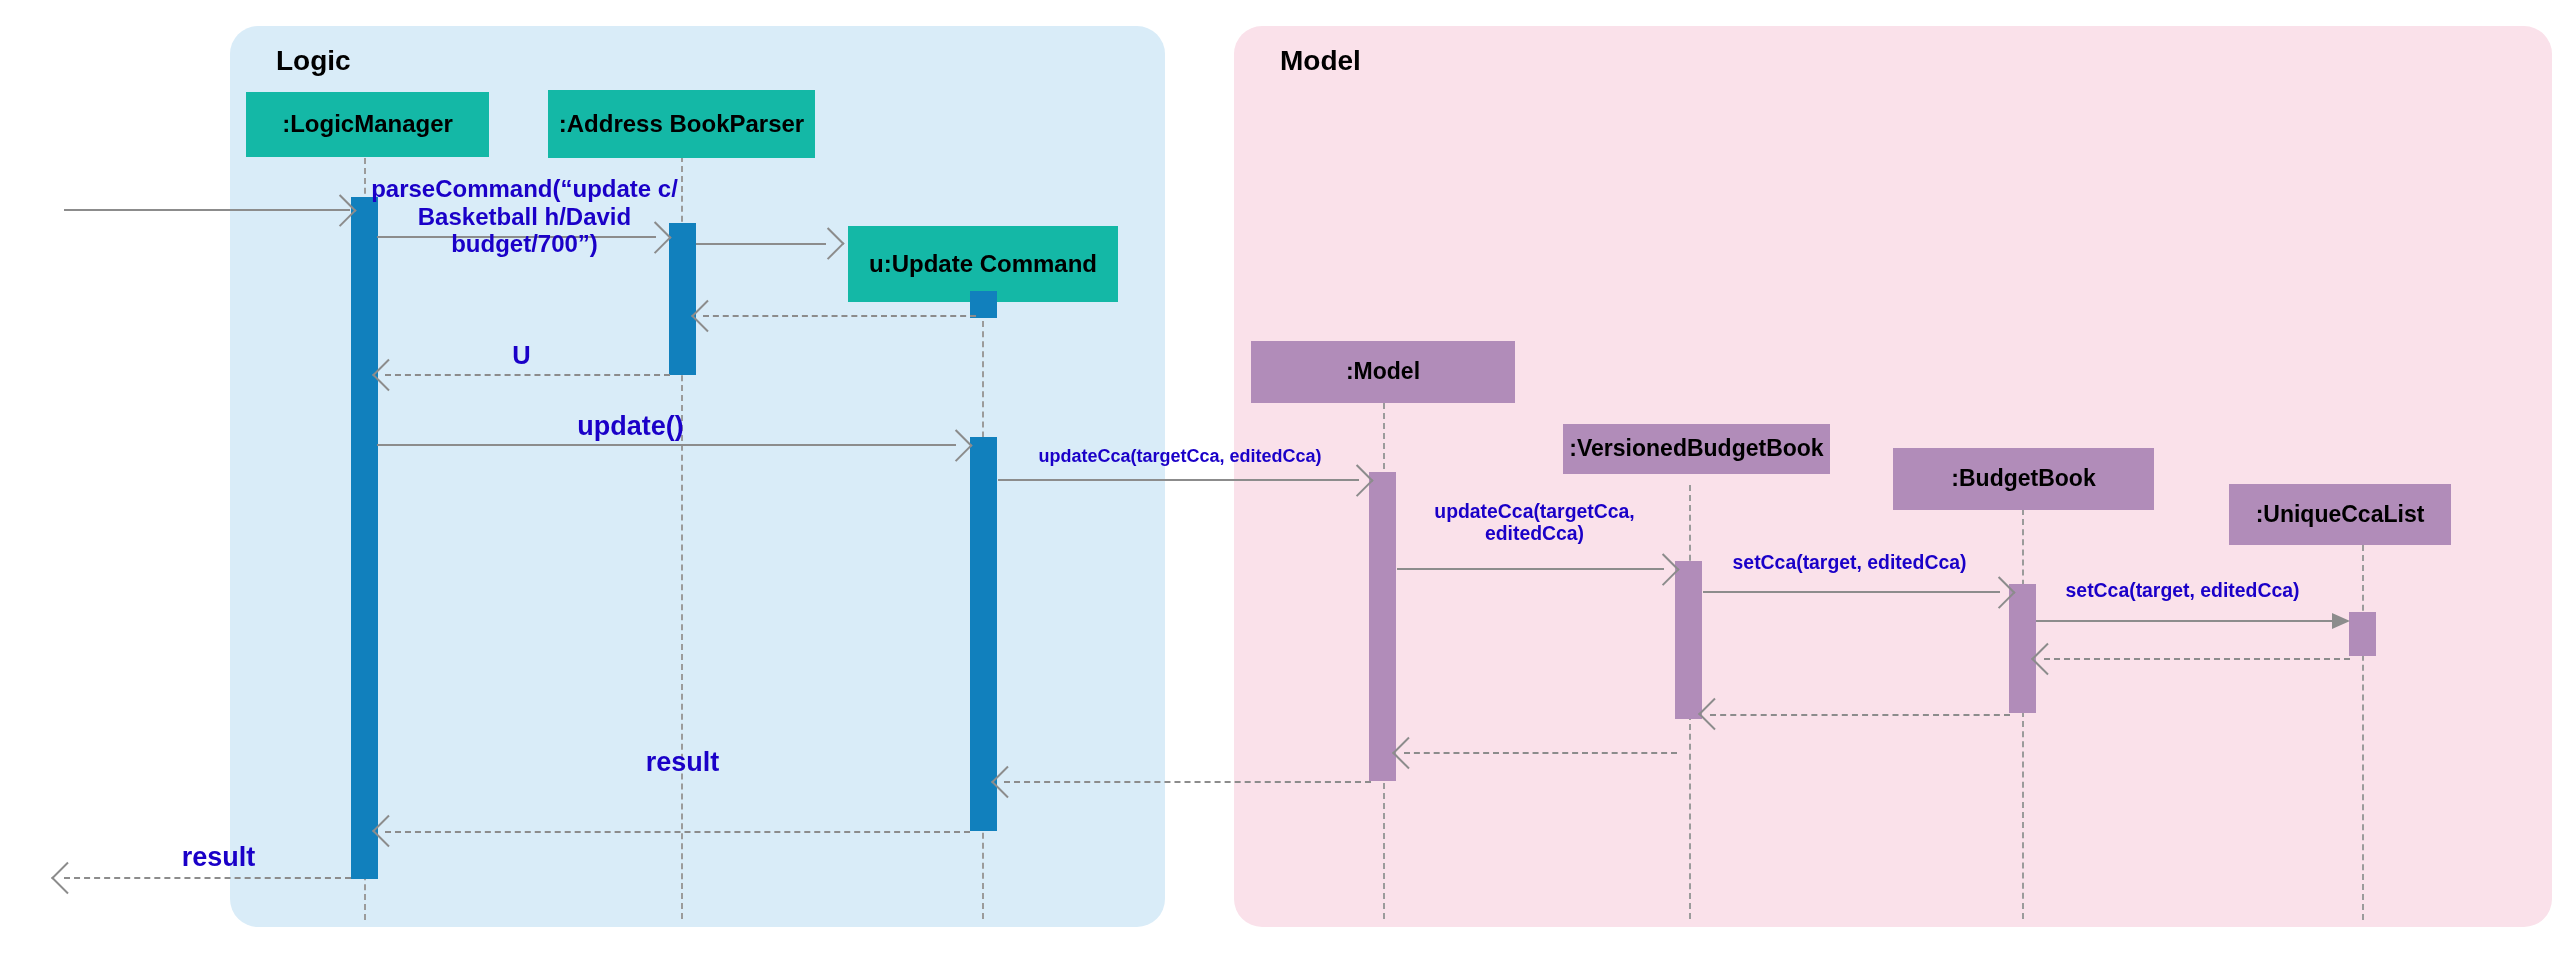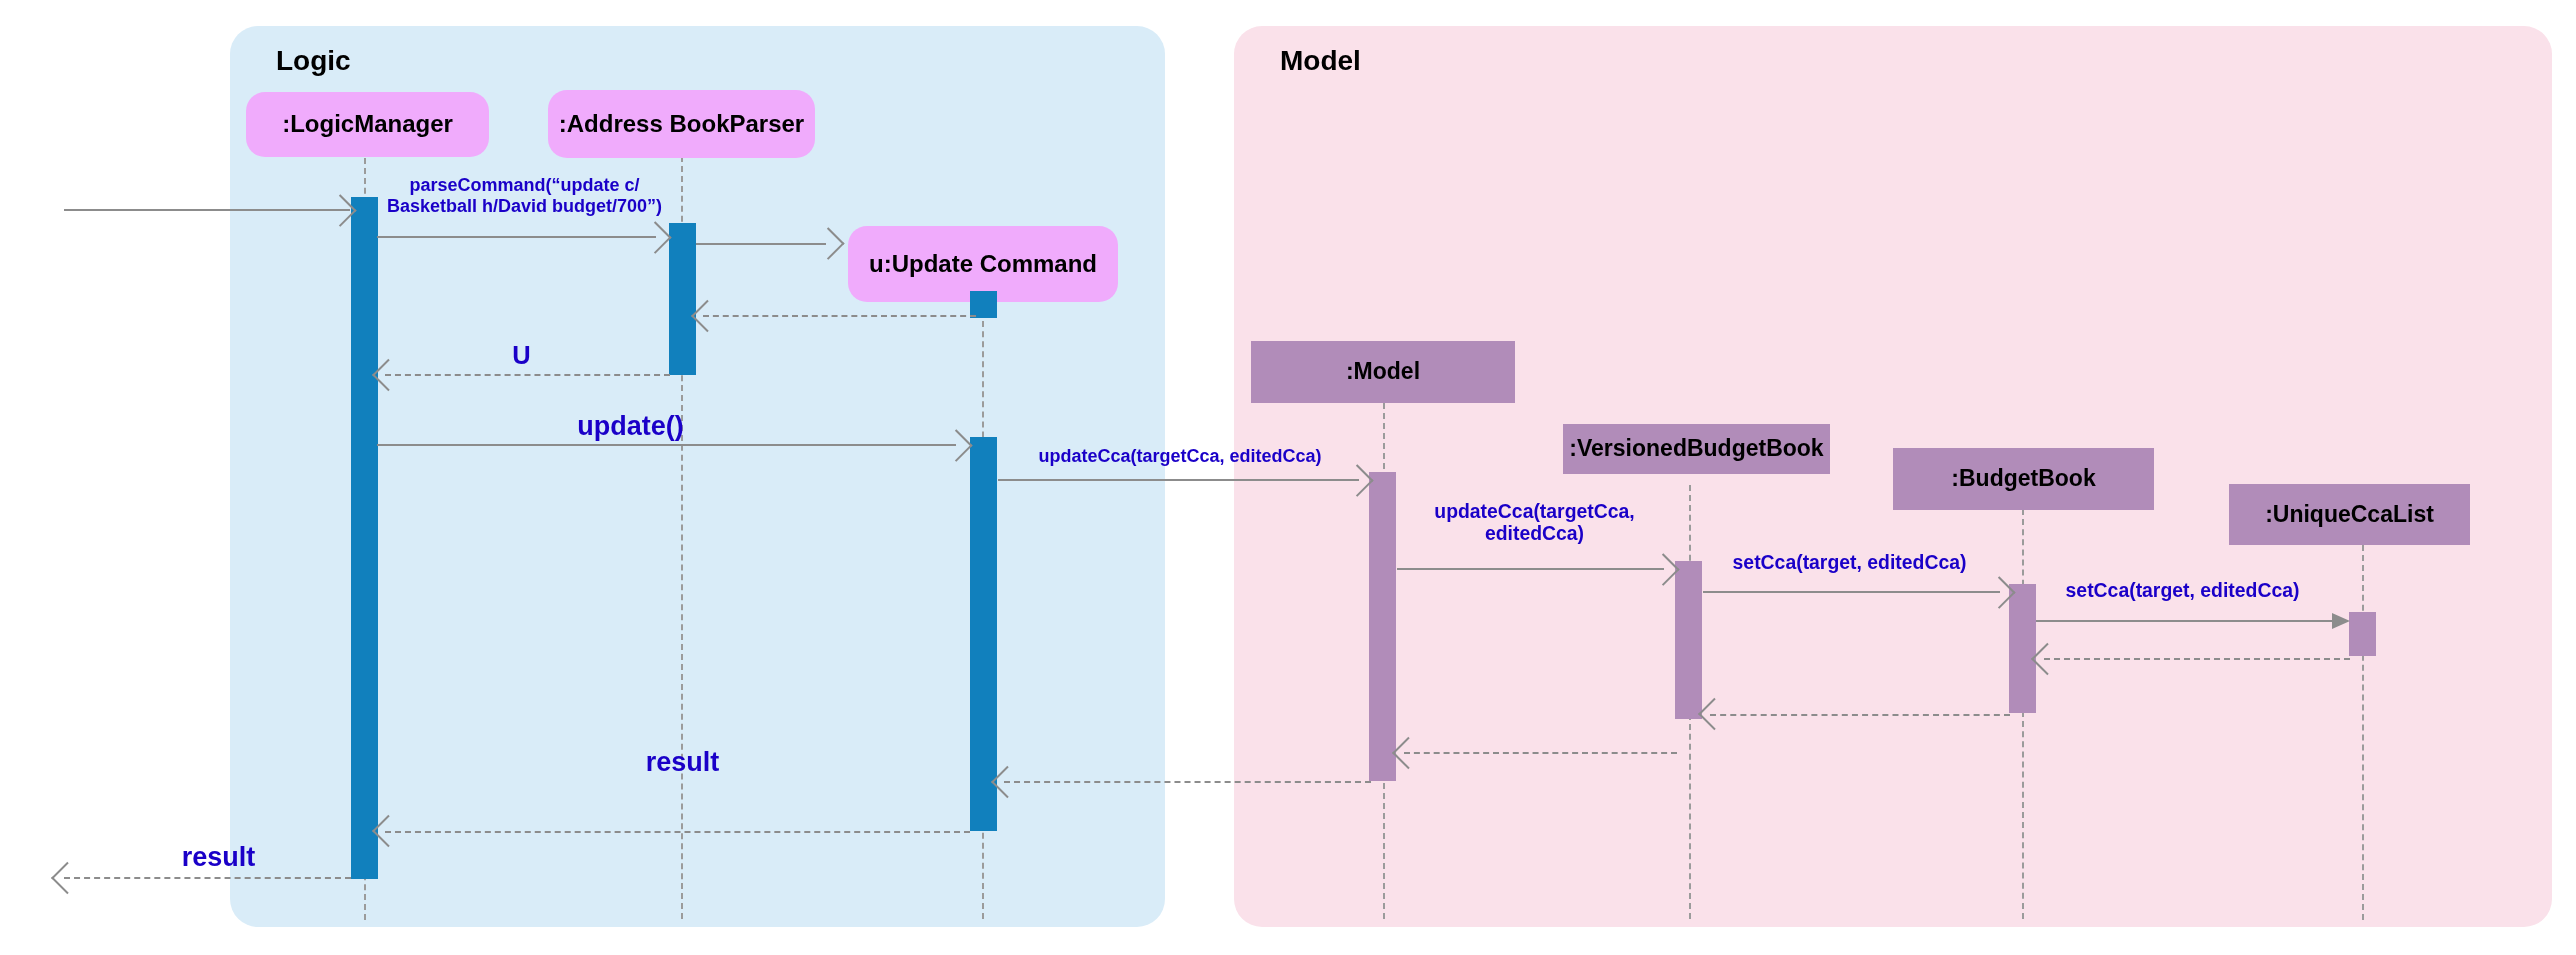--- a/index.html
+++ b/index.html
@@ -35,21 +35,21 @@
     display: flex;
     align-items: center;
     justify-content: center;
     text-align: center;
     font-weight: bold;
     color: #000000;
     line-height: 1.12;
     box-sizing: border-box;
     padding: 1.2px 3.6px;
   }
-  .p-logic  { background: #f0abfc; font-size: 24px; border-radius: 19px; }
+  .p-logic  { background: #14b8a6; font-size: 24px; }
   .p-model  { background: #b18cb9; font-size: 23px; }
   
   .lifeline {
     position: absolute;
     width: 0;
     border-left: 2.4px dashed #9b9b9b;
   }
   
   .activation { position: absolute; }
   .act-logic { background: #1180bd; }
@@ -112,21 +112,21 @@
 
   <div class="participant p-logic" style="left:848px; top:226px; width:270px; height:76px;">u:Update
 Command</div>
 
   <div class="participant p-model" style="left:1251px; top:341px; width:264px; height:62px;">:Model</div>
 
   <div class="participant p-model" style="left:1563px; top:424px; width:267px; height:50px;">:VersionedBudgetBook</div>
 
   <div class="participant p-model" style="left:1893px; top:448px; width:261px; height:62px;">:BudgetBook</div>
 
-  <div class="participant p-model" style="left:2229px; top:484px; width:241px; height:61px;">:UniqueCcaList</div>
+  <div class="participant p-model" style="left:2229px; top:484px; width:222px; height:61px;">:UniqueCcaList</div>
 
   <div class="activation act-logic" style="left:351px; top:197px; width:27px; height:682px;"></div>
 
   <div class="activation act-logic" style="left:669px; top:223px; width:27px; height:152px;"></div>
 
   <div class="activation act-logic" style="left:970px; top:291px; width:27px; height:27px;"></div>
 
   <div class="activation act-logic" style="left:970px; top:437px; width:27px; height:394px;"></div>
 
   <div class="activation act-model" style="left:1369px; top:472px; width:27px; height:309px;"></div>
@@ -135,21 +135,21 @@
 
   <div class="activation act-model" style="left:2009px; top:584px; width:27px; height:129px;"></div>
 
   <div class="activation act-model" style="left:2349px; top:612px; width:27px; height:44px;"></div>
 
   <div class="msg-line" style="left:64px; top:209px; width:286px;"></div>
   <div class="arrow-head arrow-right" style="left:329px; top:199px;"></div>
 
   <div class="msg-line" style="left:377px; top:236px; width:279px;"></div>
   <div class="arrow-head arrow-right" style="left:644px; top:226px;"></div>
-  <div class="msg-label" style="left:364px; top:175px; width:321px; font-size:18px;">parseCommand(“update c/
+  <div class="msg-label" style="left:364px; top:175px; width:321px; font-size:24px;">parseCommand(“update c/
 Basketball h/David budget/700”)</div>
 
   <div class="msg-line" style="left:696px; top:243px; width:130px;"></div>
   <div class="arrow-head arrow-right" style="left:817px; top:232px;"></div>
 
   <div class="msg-line dashed" style="left:703px; top:315px; width:273px;"></div>
   <div class="arrow-head arrow-left" style="left:696px; top:305px;"></div>
 
   <div class="msg-line dashed" style="left:385px; top:374px; width:285px;"></div>
   <div class="arrow-head arrow-left" style="left:377px; top:364px;"></div>

